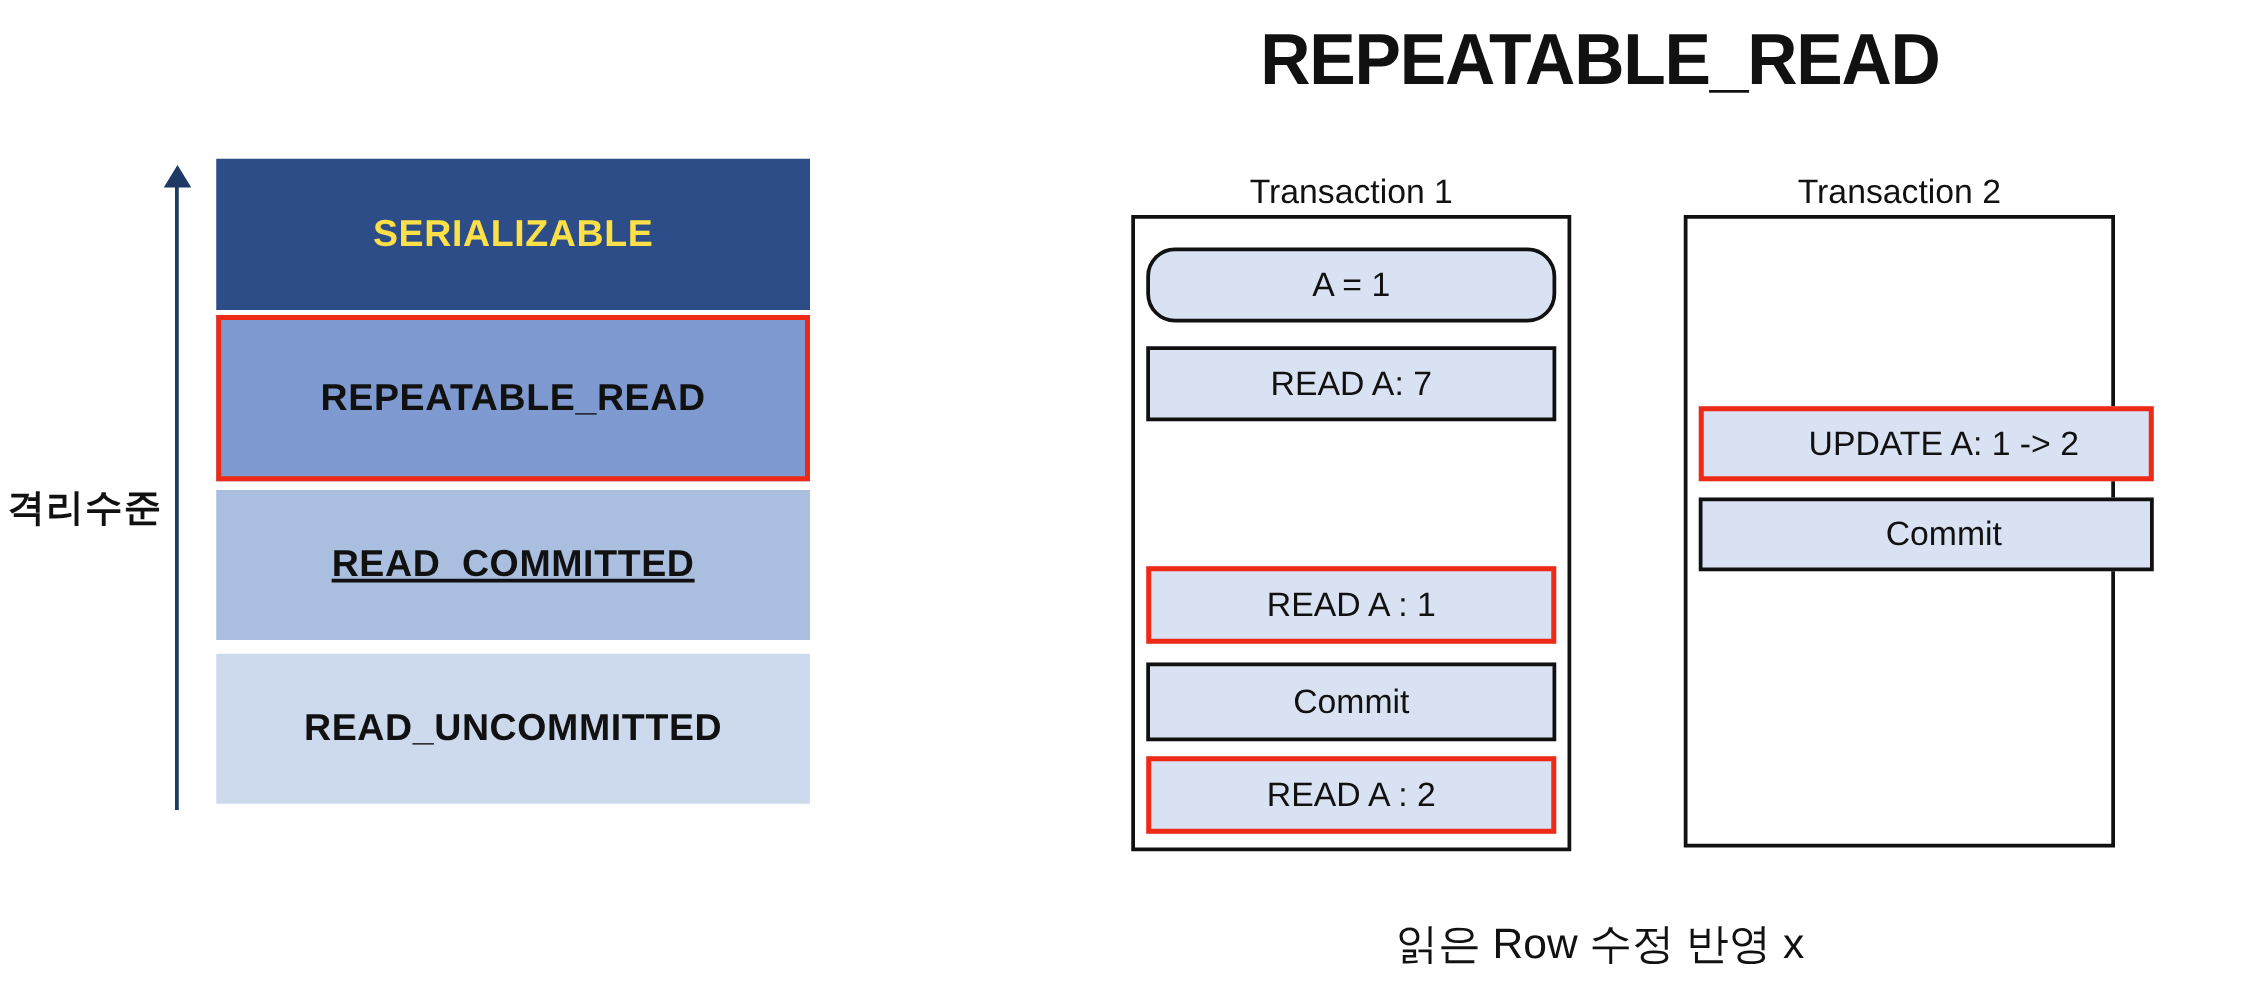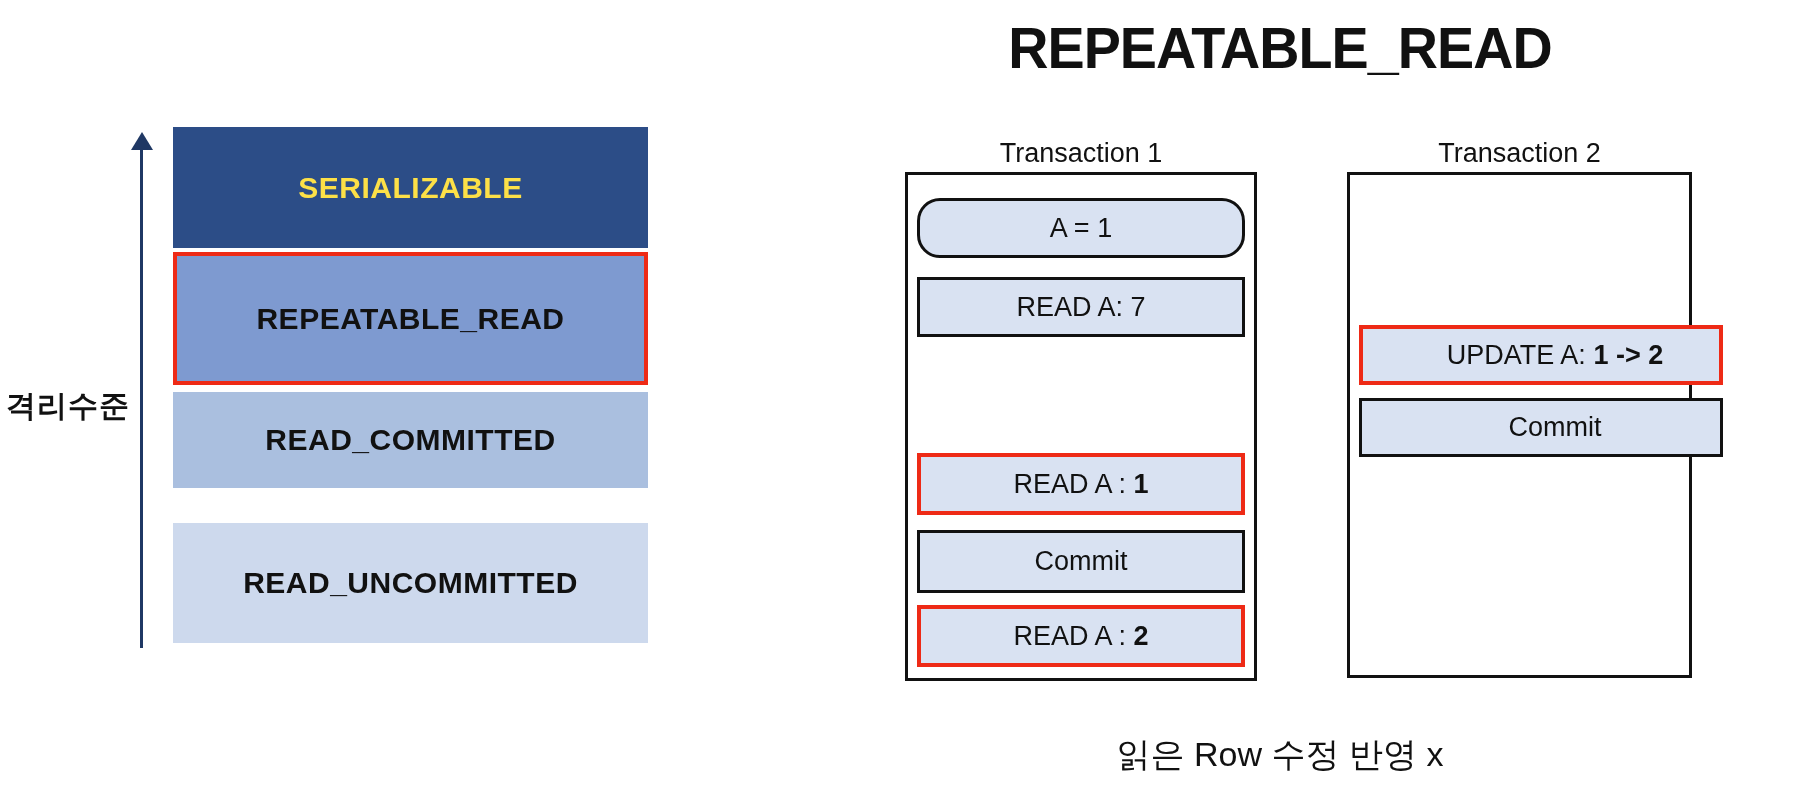--- a/index.html
+++ b/index.html
@@ -11,38 +11,38 @@
   
   #axis-arrow-line{position:absolute;left:140px;top:148px;width:3px;height:500px;background:#1f3864;}
   #axis-arrow-head{position:absolute;left:130.5px;top:132px;width:0;height:0;
     border-left:11px solid transparent;border-right:11px solid transparent;border-bottom:18px solid #1f3864;}
   #axis-label{position:absolute;left:6px;top:386px;width:130px;font-size:30px;font-weight:bold;letter-spacing:1px;}
   #stack{position:absolute;left:0;top:0;width:700px;height:700px;}
   .level{position:absolute;left:173px;width:475px;display:flex;align-items:center;justify-content:center;
     font-size:30px;font-weight:bold;box-sizing:border-box;letter-spacing:.5px;}
   .level-0{top:127px;height:121px;color:#fde047;}
   .level-1{top:252px;height:133px;border:4px solid var(--red);}
-  .level-2{top:392px;height:96px;}
+  .level-2{top:392px;height:120px;text-decoration:underline;}
   .level-3{top:523px;height:120px;}
   
   #diagram-title{position:absolute;left:900px;top:14px;width:760px;text-align:center;
     font-size:58px;font-weight:800;letter-spacing:-1px;transform:scaleX(.96);}
   .txn-label{position:absolute;top:110px;text-align:center;font-size:27px;margin-top:28px;}
   #txn1-label{left:905px;width:352px;}
   #txn2-label{left:1347px;width:345px;}
   .txn-box{position:absolute;top:172px;border:3px solid #111;background:#fff;box-sizing:border-box;}
   #txn1-box{left:905px;width:352px;height:509px;}
   #txn2-box{left:1347px;width:345px;height:506px;}
   .cell{position:absolute;left:9px;width:328px;box-sizing:border-box;background:#d9e2f2;
     display:flex;align-items:center;justify-content:center;font-size:27px;}
   #txn2-box .cell{width:364px;padding-left:28px;}
   .cell-black{border:3px solid #111;}
   .cell-red{border:4px solid var(--red);}
   .cell span{white-space:pre;}
-  .cell b{white-space:pre;font-weight:700;}
+  .cell b{white-space:pre;font-weight:400;}
   #diagram-caption{position:absolute;left:900px;top:732px;width:760px;text-align:center;font-size:34px;}
 </style>
 </head>
 <body>
 
 <div id="stage" style="--red: #ee2a16;">
 
   <div id="stack">
     <div id="axis-arrow-line"></div>
     <div id="axis-arrow-head"></div>

